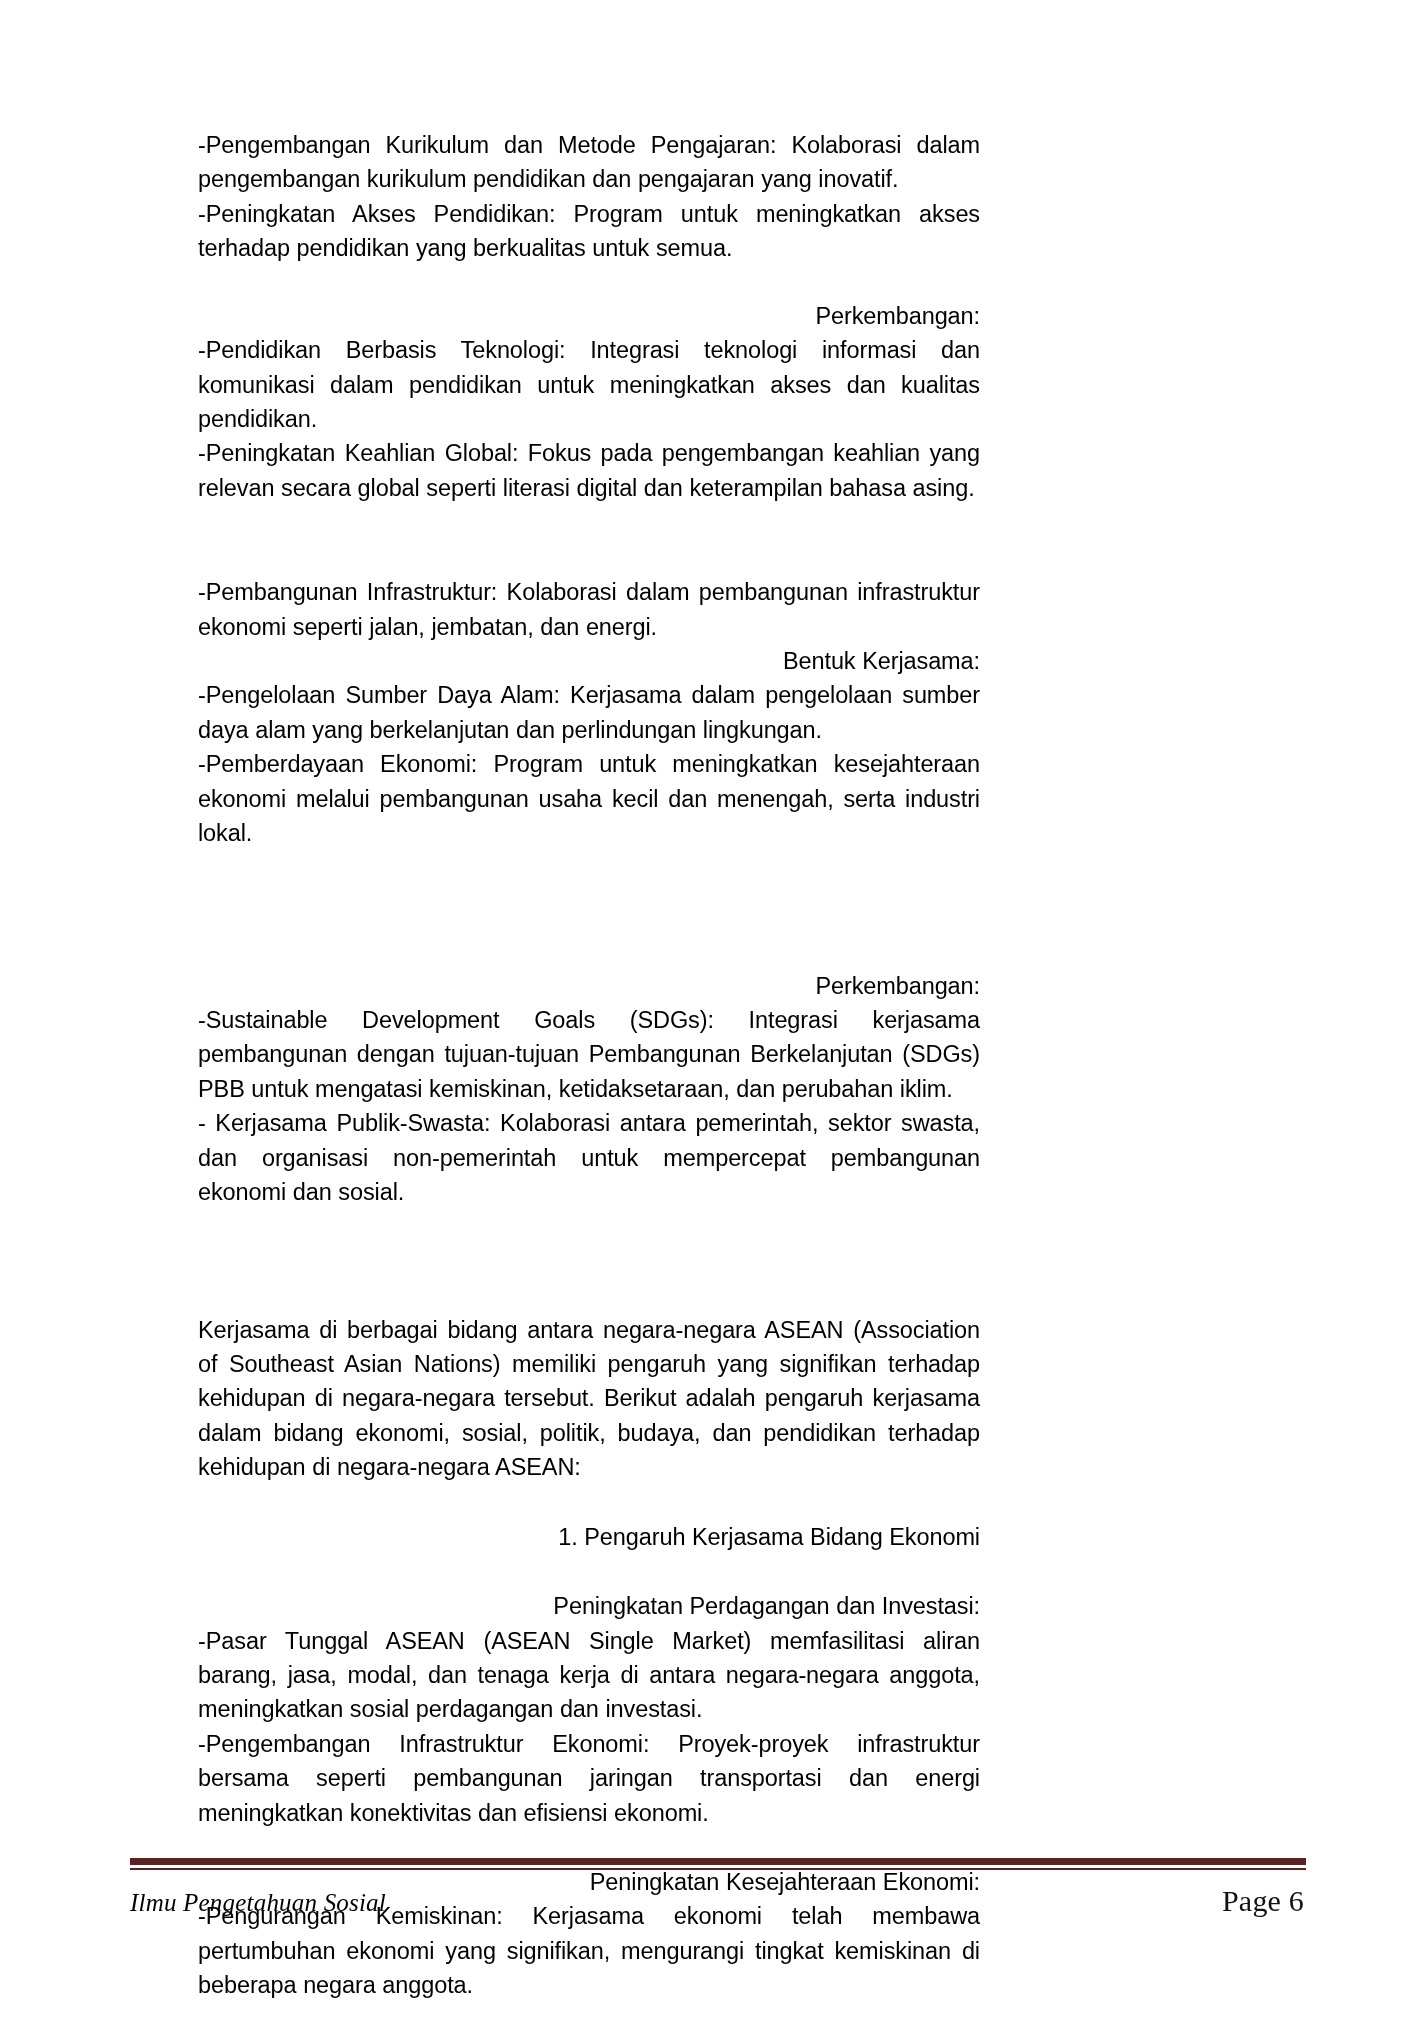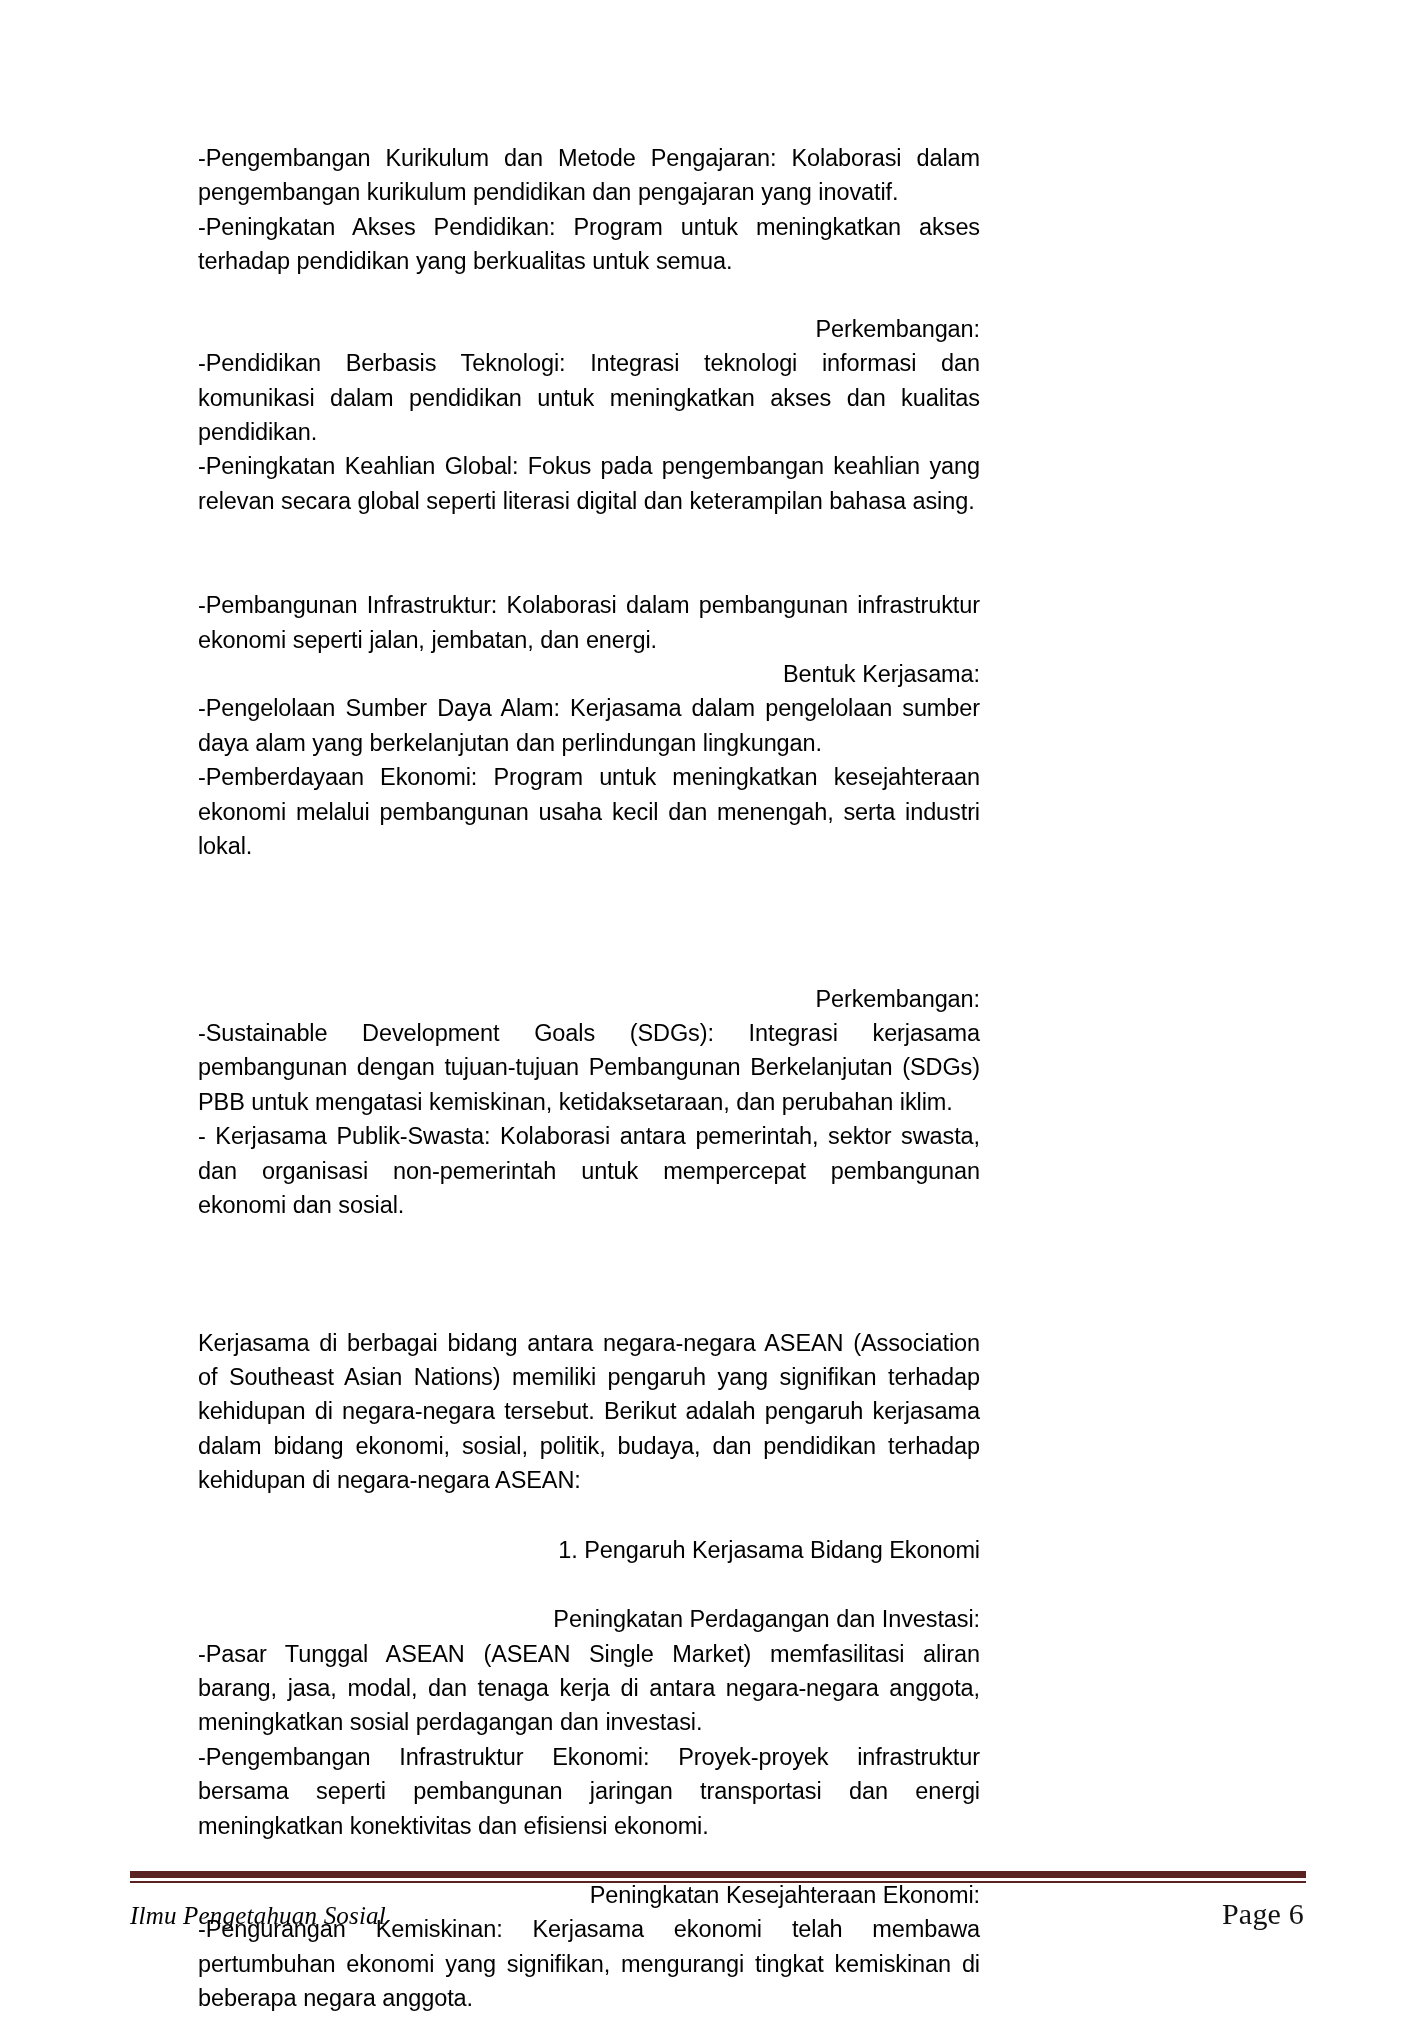--- a/index.html
+++ b/index.html
@@ -13,21 +13,20 @@
     position: relative;
     font-family: "Liberation Sans", sans-serif;
     color: #000000;
     overflow: hidden;
   }
 
   .page {
     position: absolute;
     inset: 0;
     background: #ffffff;
-    margin-top: 13px;
   }
 
   .content {
     position: absolute;
     left: 198px;
     top: 128px;
     width: 782px;
   }
 
   

